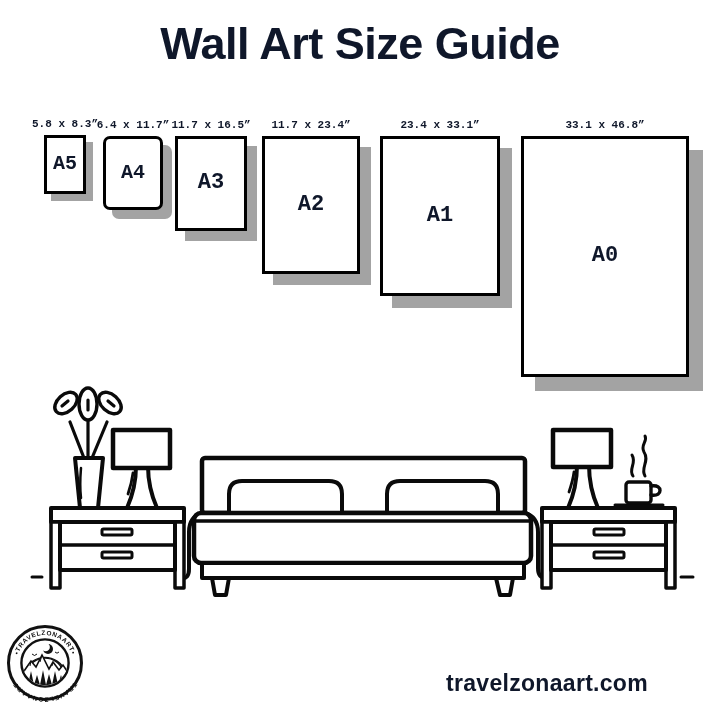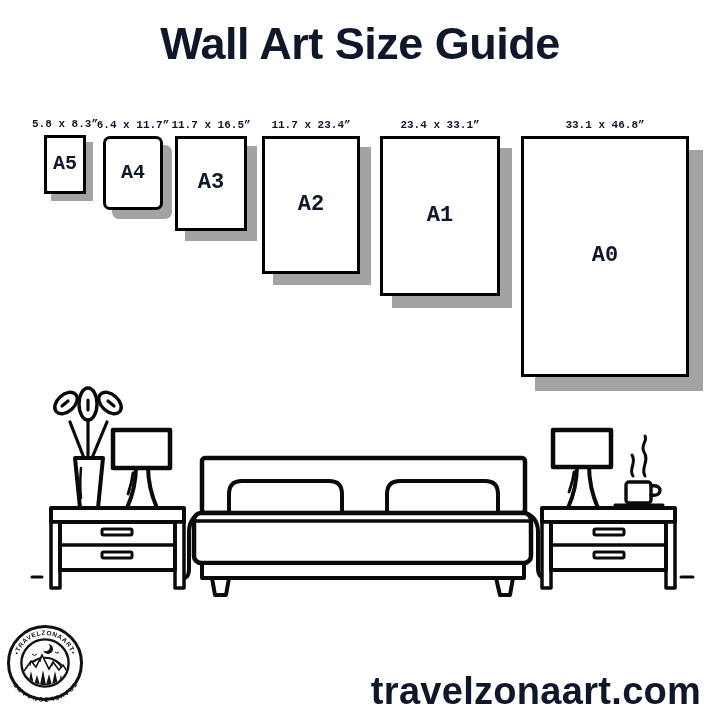--- a/index.html
+++ b/index.html
@@ -24,22 +24,22 @@
   .s-a4 .paper{box-shadow:9px 9px 0 #a3a3a3;border-radius:7px;}
   .s-a3 .paper{box-shadow:10px 10px 0 #a3a3a3;}
   .s-a2 .paper{box-shadow:11px 11px 0 #a3a3a3;}
   .s-a1 .paper{box-shadow:12px 12px 0 #a3a3a3;}
   .s-a0 .paper{box-shadow:14px 14px 0 #a3a3a3;}
   .s-a5 .code,.s-a4 .code{font-size:20px;}
   .s-a3 .code,.s-a2 .code,.s-a1 .code,.s-a0 .code{font-size:22px;}
   
   .bedroom{position:absolute;left:0;top:380px;width:720px;height:240px;}
   .logo{position:absolute;left:3px;top:621px;width:85px;height:85px;}
-  .site{position:absolute;left:536px;top:670px;transform:translateX(-50%);
-        font-size:38px;font-weight:700;letter-spacing:0.3px;white-space:nowrap;}
+  .site{position:absolute;left:547px;top:670px;transform:translateX(-50%);
+        font-size:23px;font-weight:700;letter-spacing:0.3px;white-space:nowrap;}
 </style>
 </head>
 <body>
 
 <div class="page">
 
   <h1 class="title">Wall Art Size Guide</h1>
 
   <div class="size-item s-a5">
     <div class="dims">5.8 x 8.3”</div>

